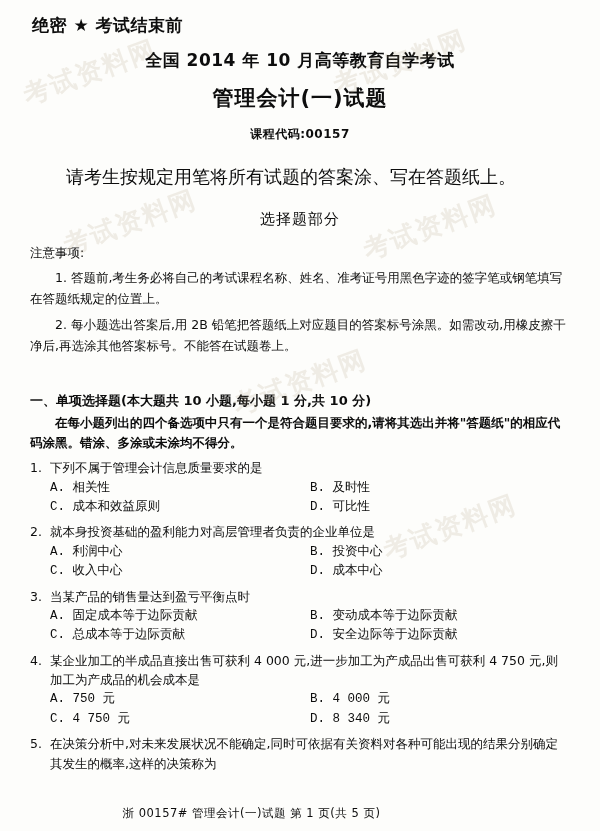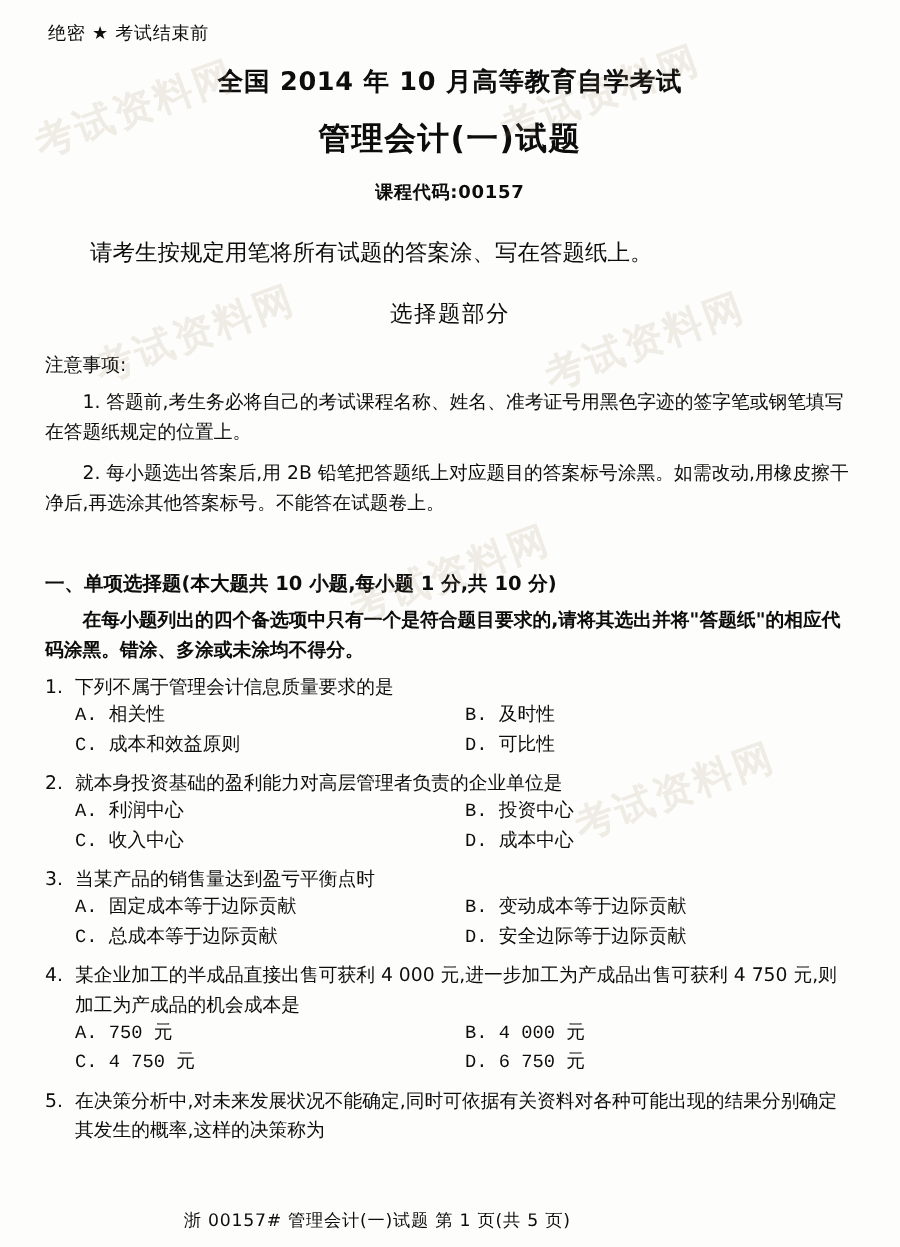--- a/index.html
+++ b/index.html
@@ -27,22 +27,22 @@
     position: absolute;
     color: rgba(170, 150, 120, 0.16);
     font-size: 26px;
     font-weight: bold;
     transform: rotate(-20deg);
     white-space: nowrap;
     pointer-events: none;
     letter-spacing: 2px;
   }
   .secret-line {
-    font-size: 12px;
-    font-weight: normal;
+    font-size: 17px;
+    font-weight: bold;
     letter-spacing: 0.5px;
     margin: 0 0 6px 2px;
   }
   .title-main {
     text-align: center;
     font-size: 17px;
     font-weight: bold;
     letter-spacing: 0.5px;
     margin-top: 12px;
   }
@@ -54,21 +54,21 @@
     margin-top: 12px;
   }
   .course-code {
     text-align: center;
     font-size: 12px;
     font-weight: bold;
     letter-spacing: 0.5px;
     margin-top: 14px;
   }
   .instruction {
-    font-size: 15px;
+    font-size: 18px;
     margin-top: 20px;
     text-indent: 2em;
     line-height: 1.5;
   }
   .section-head {
     text-align: center;
     font-size: 15px;
     margin-top: 20px;
     letter-spacing: 1px;
   }
@@ -211,21 +211,21 @@
 
   <div class="q">
     <div class="q-stem">
       <span class="q-num">4.</span>
       <span class="q-text">某企业加工的半成品直接出售可获利 4 000 元,进一步加工为产成品出售可获利 4 750 元,则加工为产成品的机会成本是</span>
     </div>
     <div class="opts">
       <div class="opt">A. 750 元</div>
       <div class="opt">B. 4 000 元</div>
       <div class="opt">C. 4 750 元</div>
-      <div class="opt">D. 6 750 元</div>
+      <div class="opt">D. 8 340 元</div>
     </div>
   </div>
 
   <div class="q">
     <div class="q-stem">
       <span class="q-num">5.</span>
       <span class="q-text">在决策分析中,对未来发展状况不能确定,同时可依据有关资料对各种可能出现的结果分别确定其发生的概率,这样的决策称为</span>
     </div>
   </div>
 

